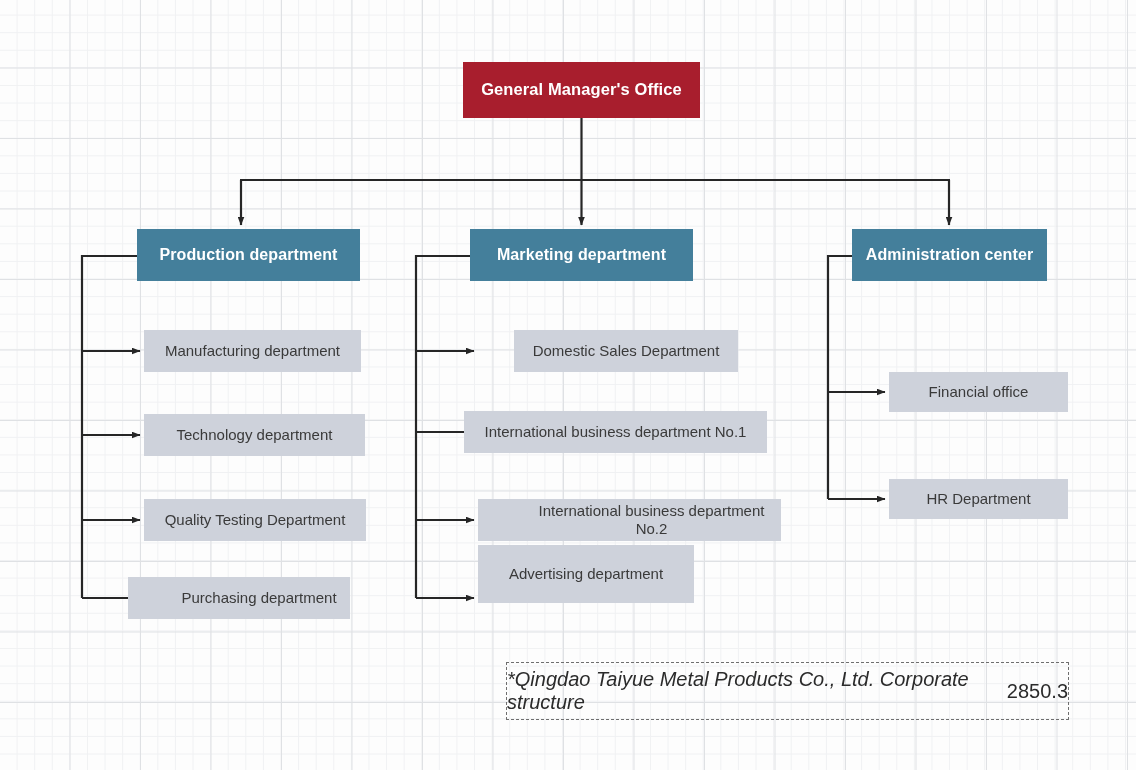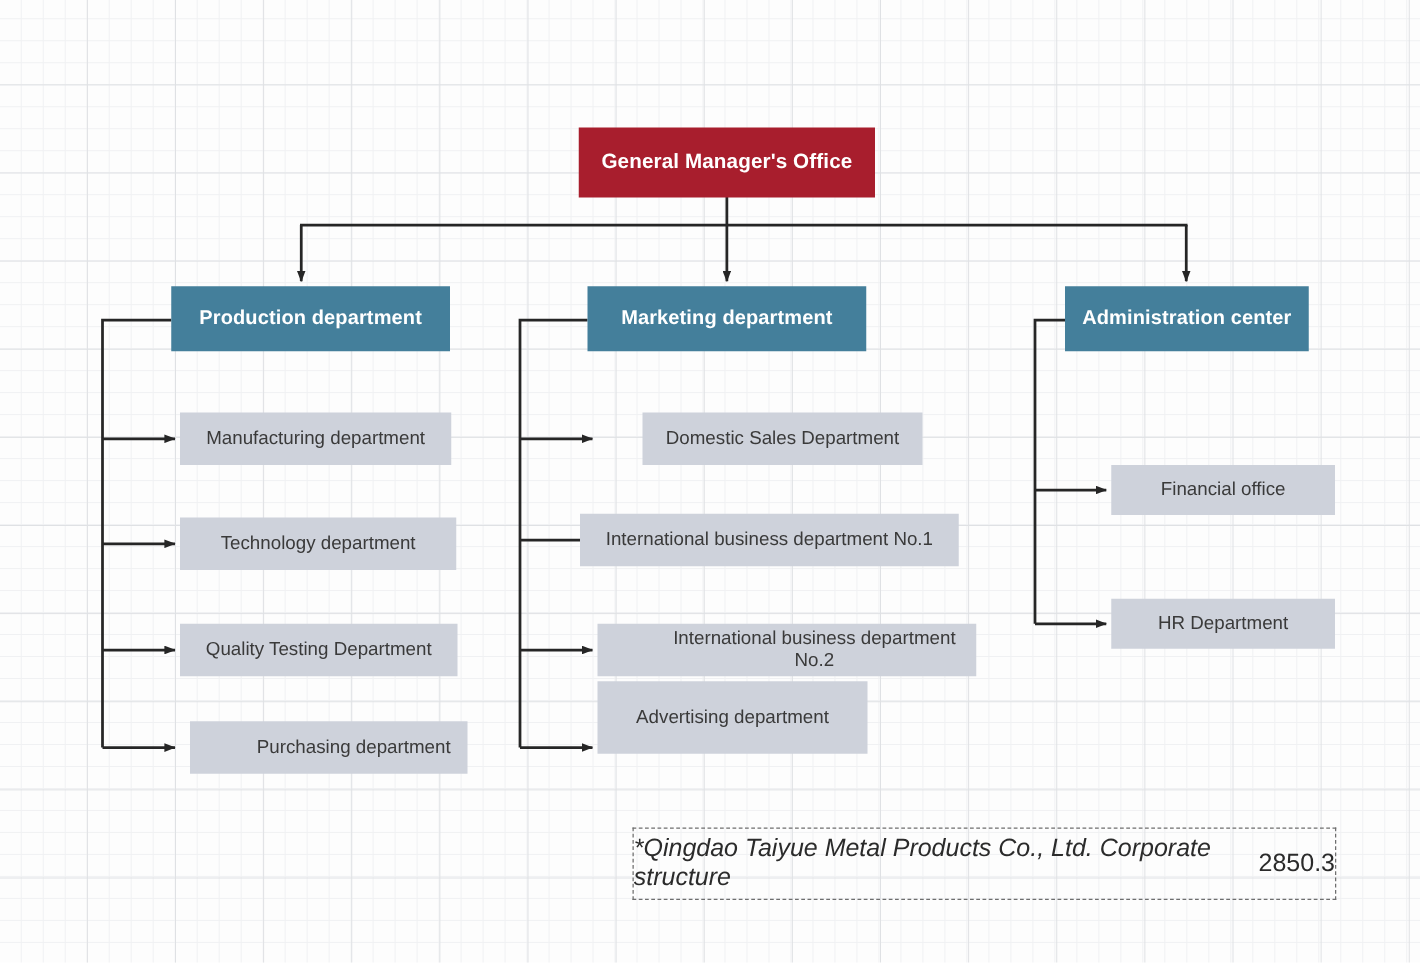--- a/index.html
+++ b/index.html
@@ -125,37 +125,37 @@
       <path d="M 416 598 L 474 598" marker-end="url(#arrowhead)"></path>
     </g>
 
     <g stroke="#262626" stroke-width="2.2" fill="none">
       <path d="M 852 256 L 828 256 L 828 499"></path>
       <path d="M 828 392 L 885 392" marker-end="url(#arrowhead)"></path>
       <path d="M 828 499 L 885 499" marker-end="url(#arrowhead)"></path>
     </g>
   </svg>
 
-  <div class="node node-root" style="left:463px; top:62px; width:237px; height:56px;margin-top:40px;">
+  <div class="node node-root" style="left:463px; top:62px; width:237px; height:56px;">
     <span>General Manager's Office</span>
   </div>
 
   <div class="node node-sub" style="left:144px; top:330px; width:217px; height:42px;">
     <span>Manufacturing department</span>
   </div>
   <div class="node node-dept" style="left:137px; top:229px; width:223px; height:52px;">
     <span>Production department</span>
   </div>
   <div class="node node-sub" style="left:144px; top:414px; width:221px; height:42px;">
     <span>Technology department</span>
   </div>
   <div class="node node-sub" style="left:144px; top:499px; width:222px; height:42px;">
     <span>Quality Testing Department</span>
   </div>
-  <div class="node node-sub" style="left:152px; top:577px; width:222px; height:42px;padding-left:40px;">
+  <div class="node node-sub" style="left:128px; top:577px; width:222px; height:42px;padding-left:40px;">
     <span>Purchasing department</span>
   </div>
 
   <div class="node node-dept" style="left:470px; top:229px; width:223px; height:52px;">
     <span>Marketing department</span>
   </div>
   <div class="node node-sub" style="left:478px; top:330px; width:224px; height:42px;margin-left:36px;">
     <span>Domestic Sales Department</span>
   </div>
   <div class="node node-sub" style="left:464px; top:411px; width:303px; height:42px;">

